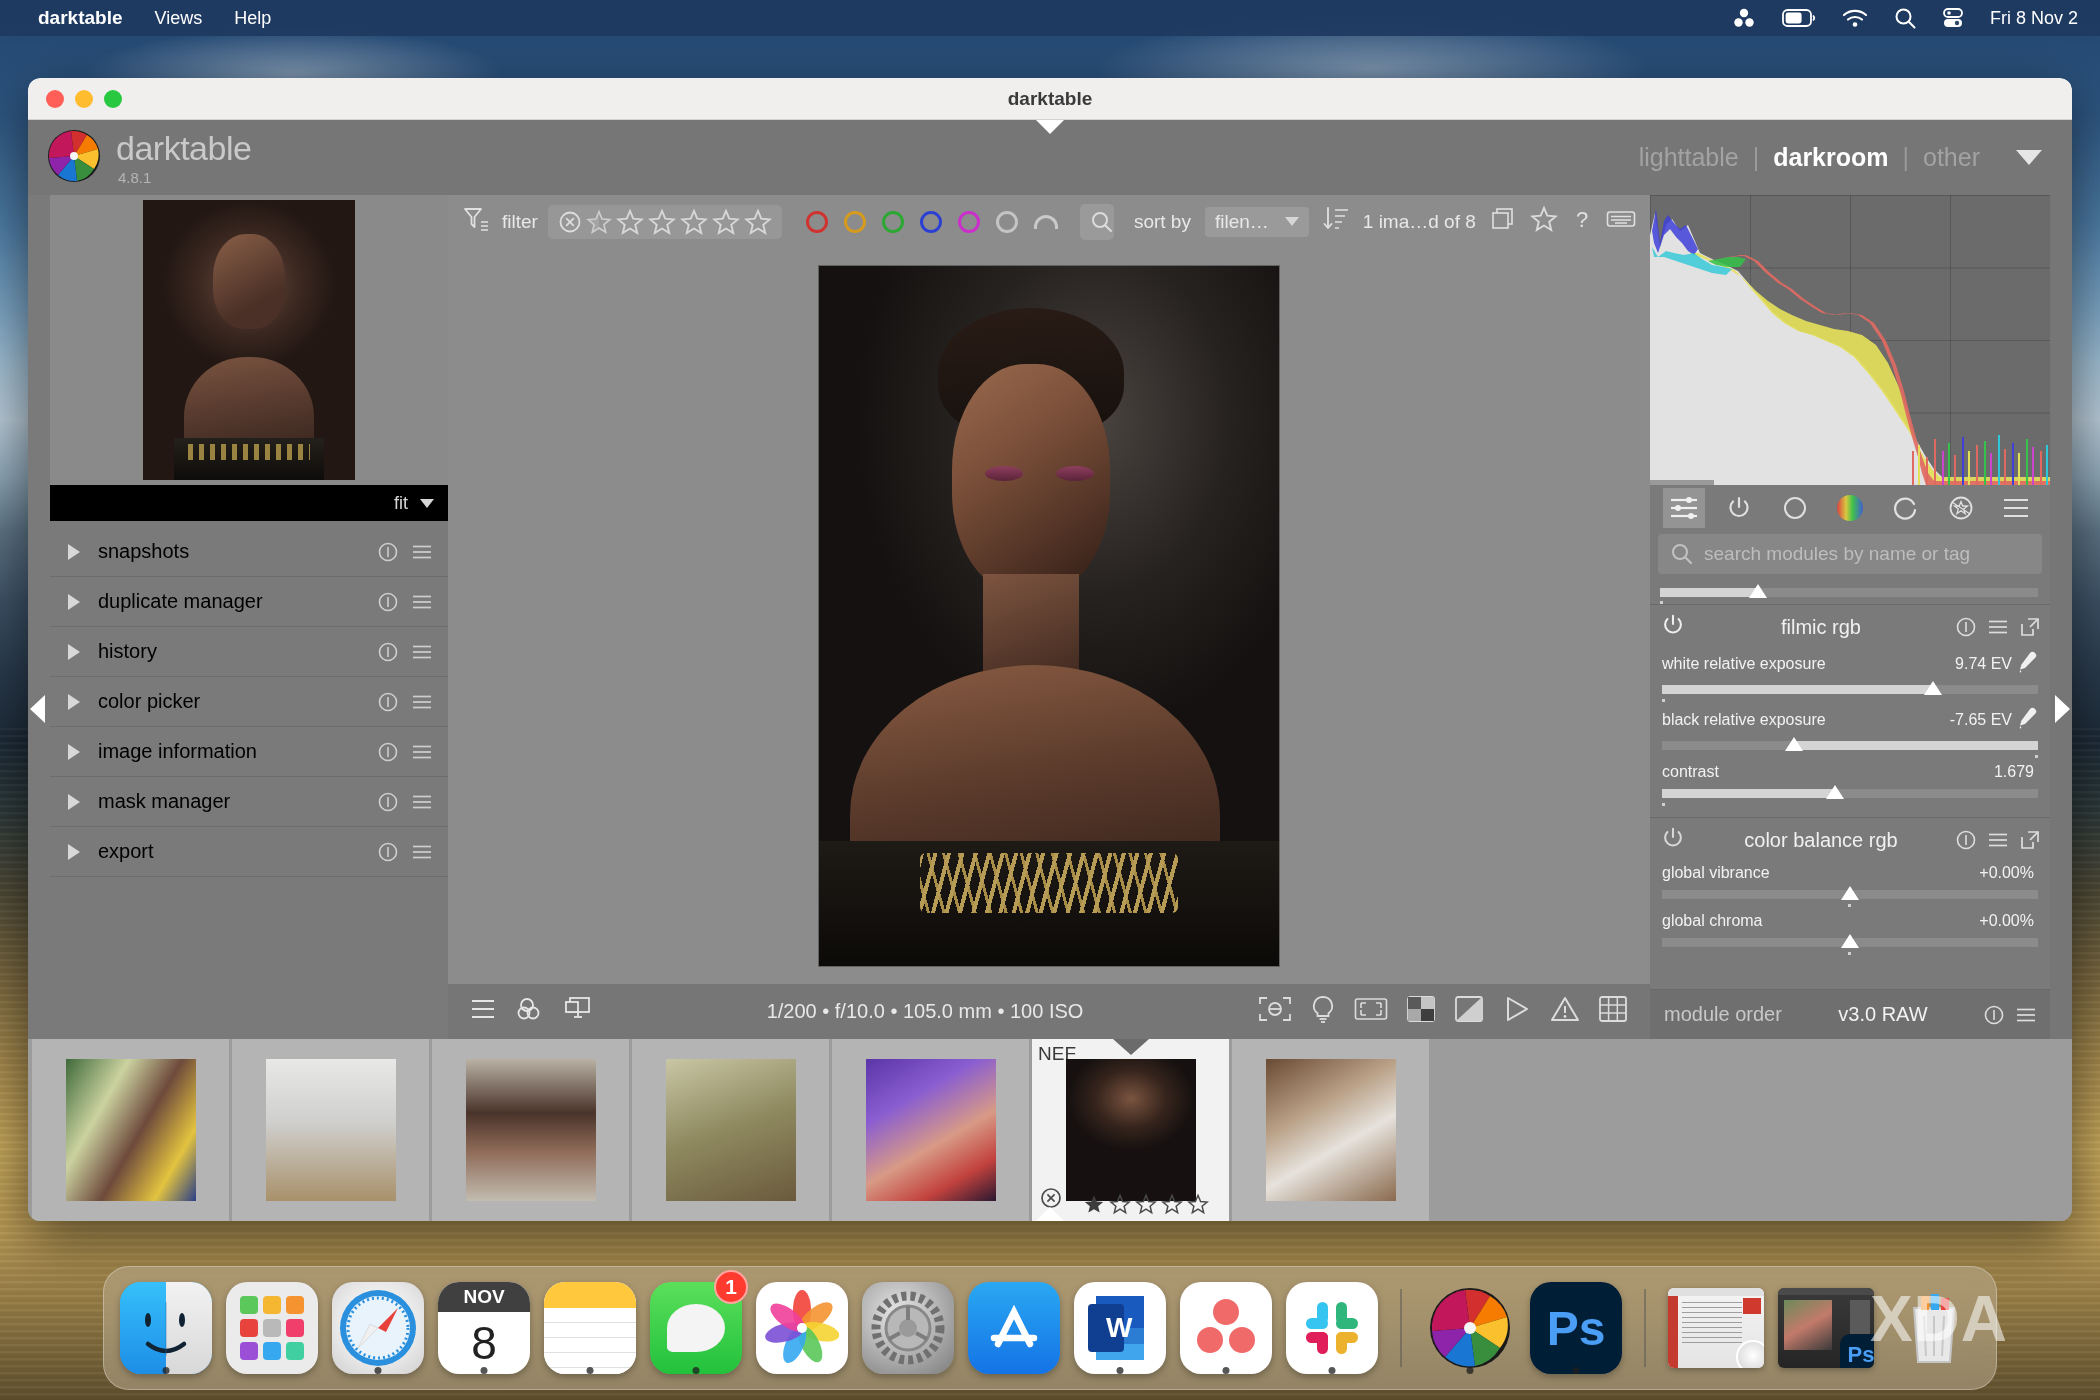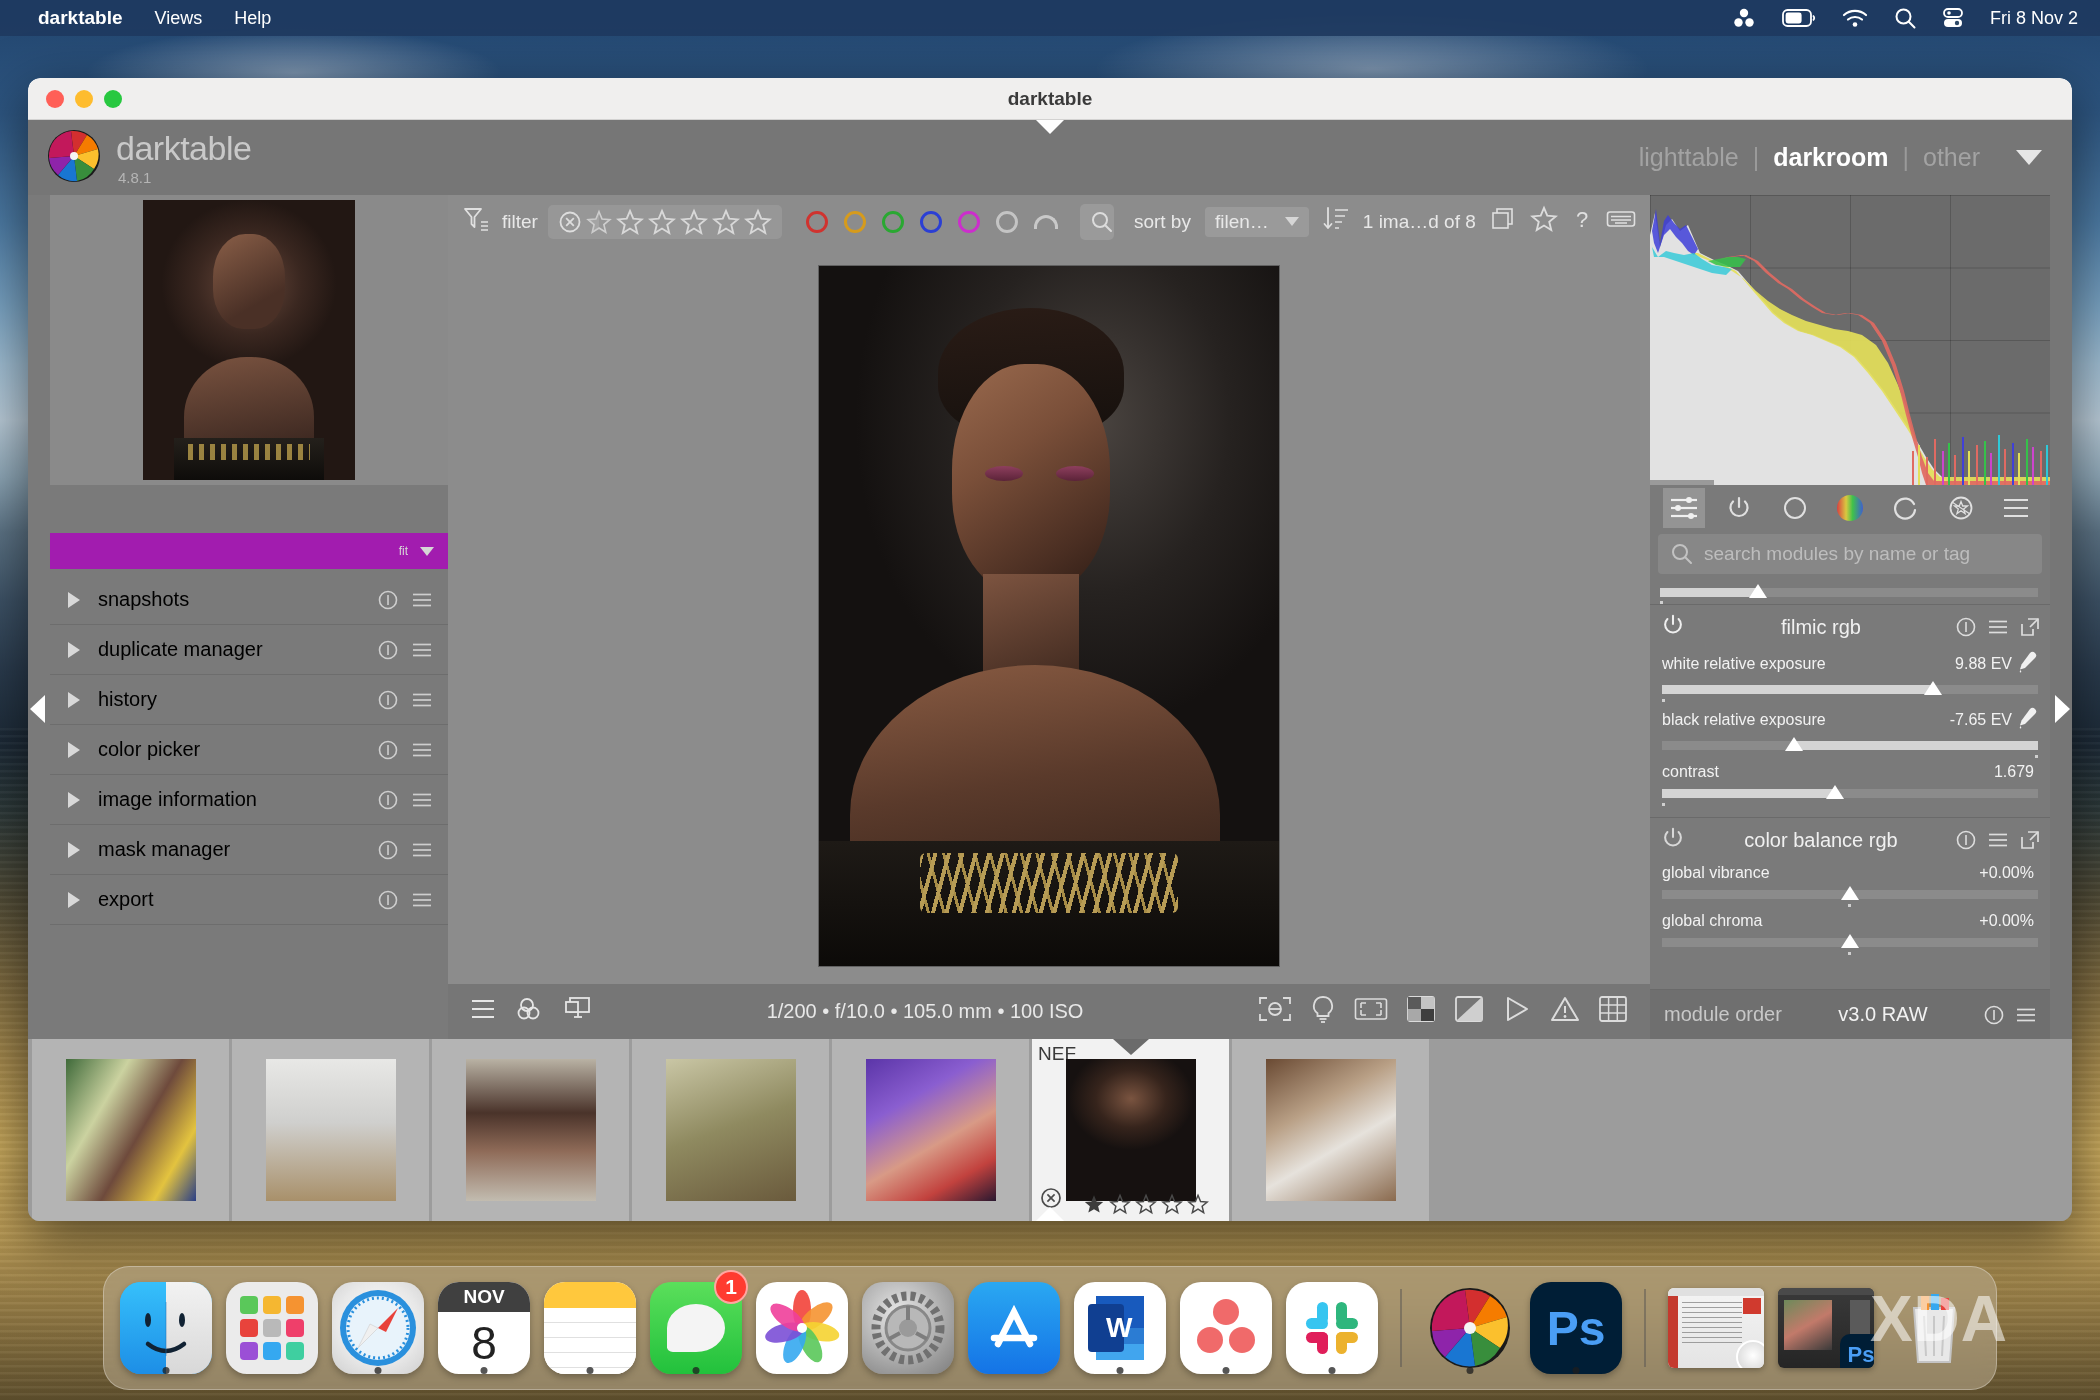--- a/index.html
+++ b/index.html
@@ -161,23 +161,23 @@
     position:absolute; left:50%; bottom:0; transform:translateX(-50%);
     width: 150px; height: 42px;
     background: linear-gradient(180deg,#24201b,#0e0c0a);
   }
   .navimg .dress::after{
     content:""; position:absolute; inset: 6px 14px auto 14px; height: 16px;
     background: repeating-linear-gradient(90deg,#b09648 0 5px, transparent 5px 11px);
     opacity:.85;
   }
   #fitbar {
-    background: #a21caf; height: 36px; display:flex; align-items:center;
+    background: #000000; height: 36px; display:flex; align-items:center;
     justify-content:flex-end; padding-right: 14px; gap: 12px;
-    font-size: 12px; color: #d6d6d6; margin-top: 48px;
+    font-size: 18px; color: #d6d6d6;
   }
   .chev-down {
     width:0;height:0;
     border-left: 7px solid transparent; border-right: 7px solid transparent;
     border-top: 9px solid #d6d6d6;
   }
   .mod-list { background: #7a7a7a; padding-top: 6px; }
   .mod-row {
     height: 50px; display:flex; align-items:center;
     padding: 0 16px 0 18px;
@@ -1015,21 +1015,21 @@
                   <path d="M2 7 L2 18 L13 18 L13 12" fill="none" stroke="#ddd" stroke-width="1.7"></path>
                   <path d="M8 2 L18 2 L18 12" fill="none" stroke="#ddd" stroke-width="1.7"></path>
                   <line x1="10" y1="10" x2="18" y2="2" stroke="#ddd" stroke-width="1.7"></line>
                 </svg>
             </span>
           </div>
 
           <div class="sliderrow">
             <div class="sl-labelrow">
               <span class="nm">white relative exposure</span>
-              <span class="vl">9.88 EV</span>
+              <span class="vl">9.74 EV</span>
               <span>
                 <svg width="22" height="22" viewBox="0 0 22 22">
                     <path d="M14 2 a3 3 0 0 1 5 5 L9 17 L4 18.5 L5.5 13.5 Z" fill="#f0f0f0"></path>
                     <path d="M4.5 19 q-1.5 2 0 2.5 q1.5 -.5 0 -2.5" fill="#f0f0f0"></path>
                   </svg>
               </span>
             </div>
             <div class="sliderbar">
               <span class="sl-track"></span>
               <span class="sl-fill" style="width:72%"></span>

